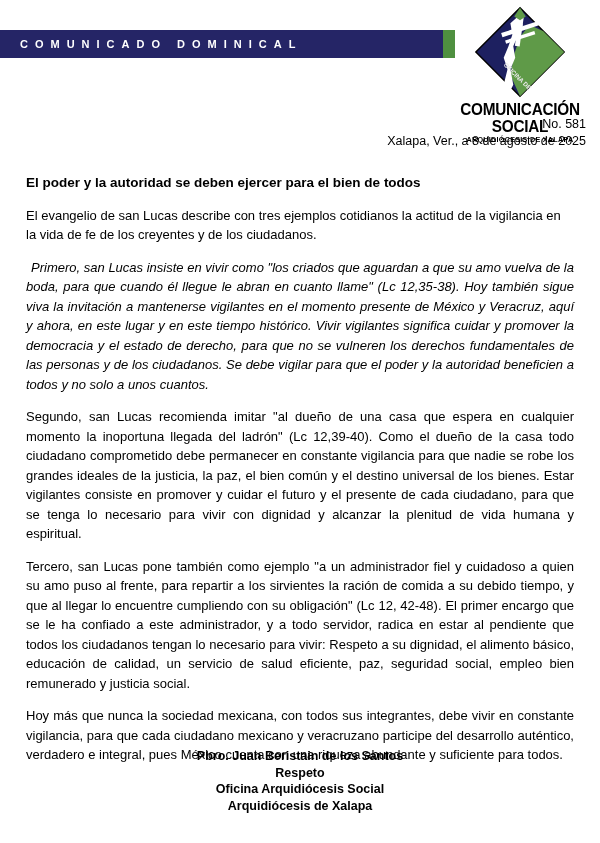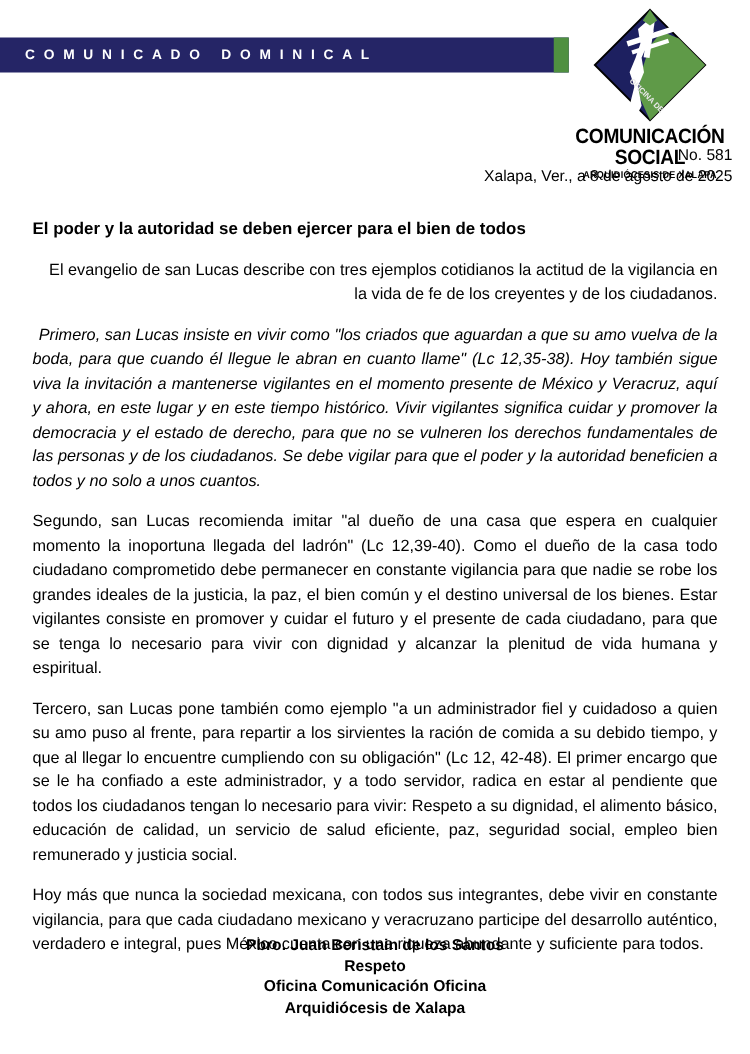--- a/index.html
+++ b/index.html
@@ -116,21 +116,21 @@
     text-align: left;
     margin: 0 0 14px 0;
     line-height: 1.3;
   }
   p.para {
     font-size: 13px;
     line-height: 19.5px;
     text-align: justify;
     margin: 0 0 13px 0;
   }
-  p.para.lead { text-align: right; }
+  p.para.lead { text-align: left; }
   p.para.indent { text-indent: 5px; font-style: italic; }
 
   
   .signature {
     position: absolute;
     left: 0;
     right: 0;
     top: 748px;
     text-align: center;
     font-size: 12.5px;
@@ -191,17 +191,17 @@
     <p class="para">Segundo, san Lucas recomienda imitar "al dueño de una casa que espera en cualquier momento la inoportuna llegada del ladrón" (Lc 12,39-40). Como el dueño de la casa todo ciudadano comprometido debe permanecer en constante vigilancia para que nadie se robe los grandes ideales de la justicia, la paz, el bien común y el destino universal de los bienes. Estar vigilantes consiste en promover y cuidar el futuro y el presente de cada ciudadano, para que se tenga lo necesario para vivir con dignidad y alcanzar la plenitud de vida humana y espiritual.</p>
 
     <p class="para">Tercero, san Lucas pone también como ejemplo "a un administrador fiel y cuidadoso a quien su amo puso al frente, para repartir a los sirvientes la ración de comida a su debido tiempo, y que al llegar lo encuentre cumpliendo con su obligación" (Lc 12, 42-48). El primer encargo que se le ha confiado a este administrador, y a todo servidor, radica en estar al pendiente que todos los ciudadanos tengan lo necesario para vivir: Respeto a su dignidad, el alimento básico, educación de calidad, un servicio de salud eficiente, paz, seguridad social, empleo bien remunerado y justicia social.</p>
 
     <p class="para">Hoy más que nunca la sociedad mexicana, con todos sus integrantes, debe vivir en constante vigilancia, para que cada ciudadano mexicano y veracruzano participe del desarrollo auténtico, verdadero e integral, pues México cuenta con una riqueza abundante y suficiente para todos.</p>
   </div>
 
   <div class="signature">
     <div>Pbro. Juan Beristain de los Santos</div>
     <div>Respeto</div>
-    <div>Oficina Comunicación Oficina</div>
+    <div>Oficina Arquidiócesis Social</div>
     <div>Arquidiócesis de Xalapa</div>
   </div>
 
 </div>
 
 </body></html>

